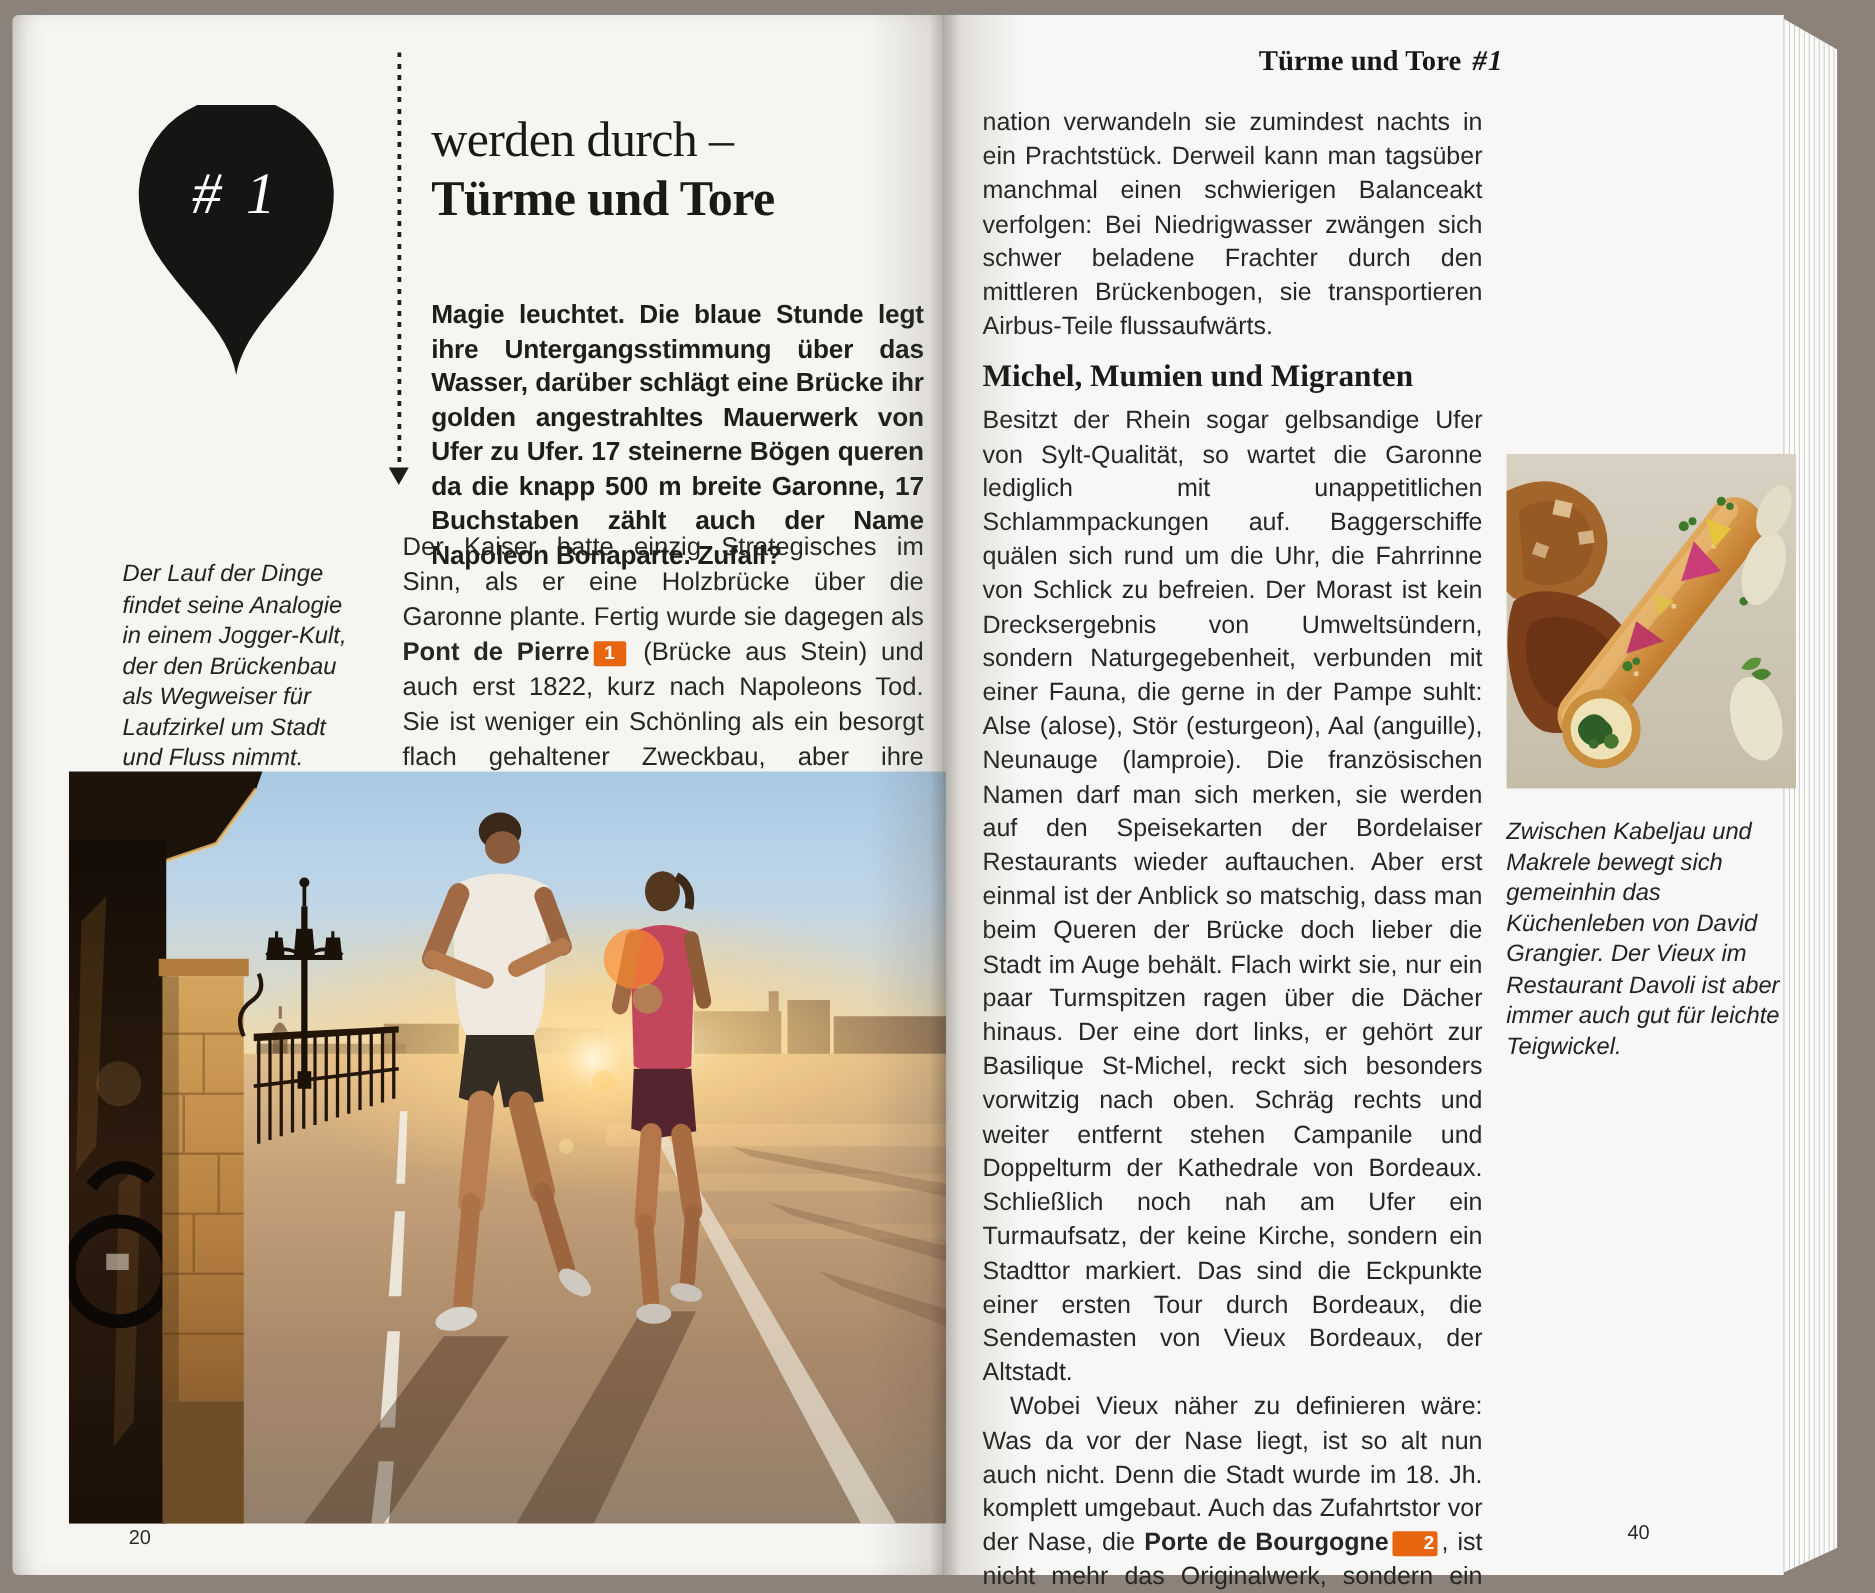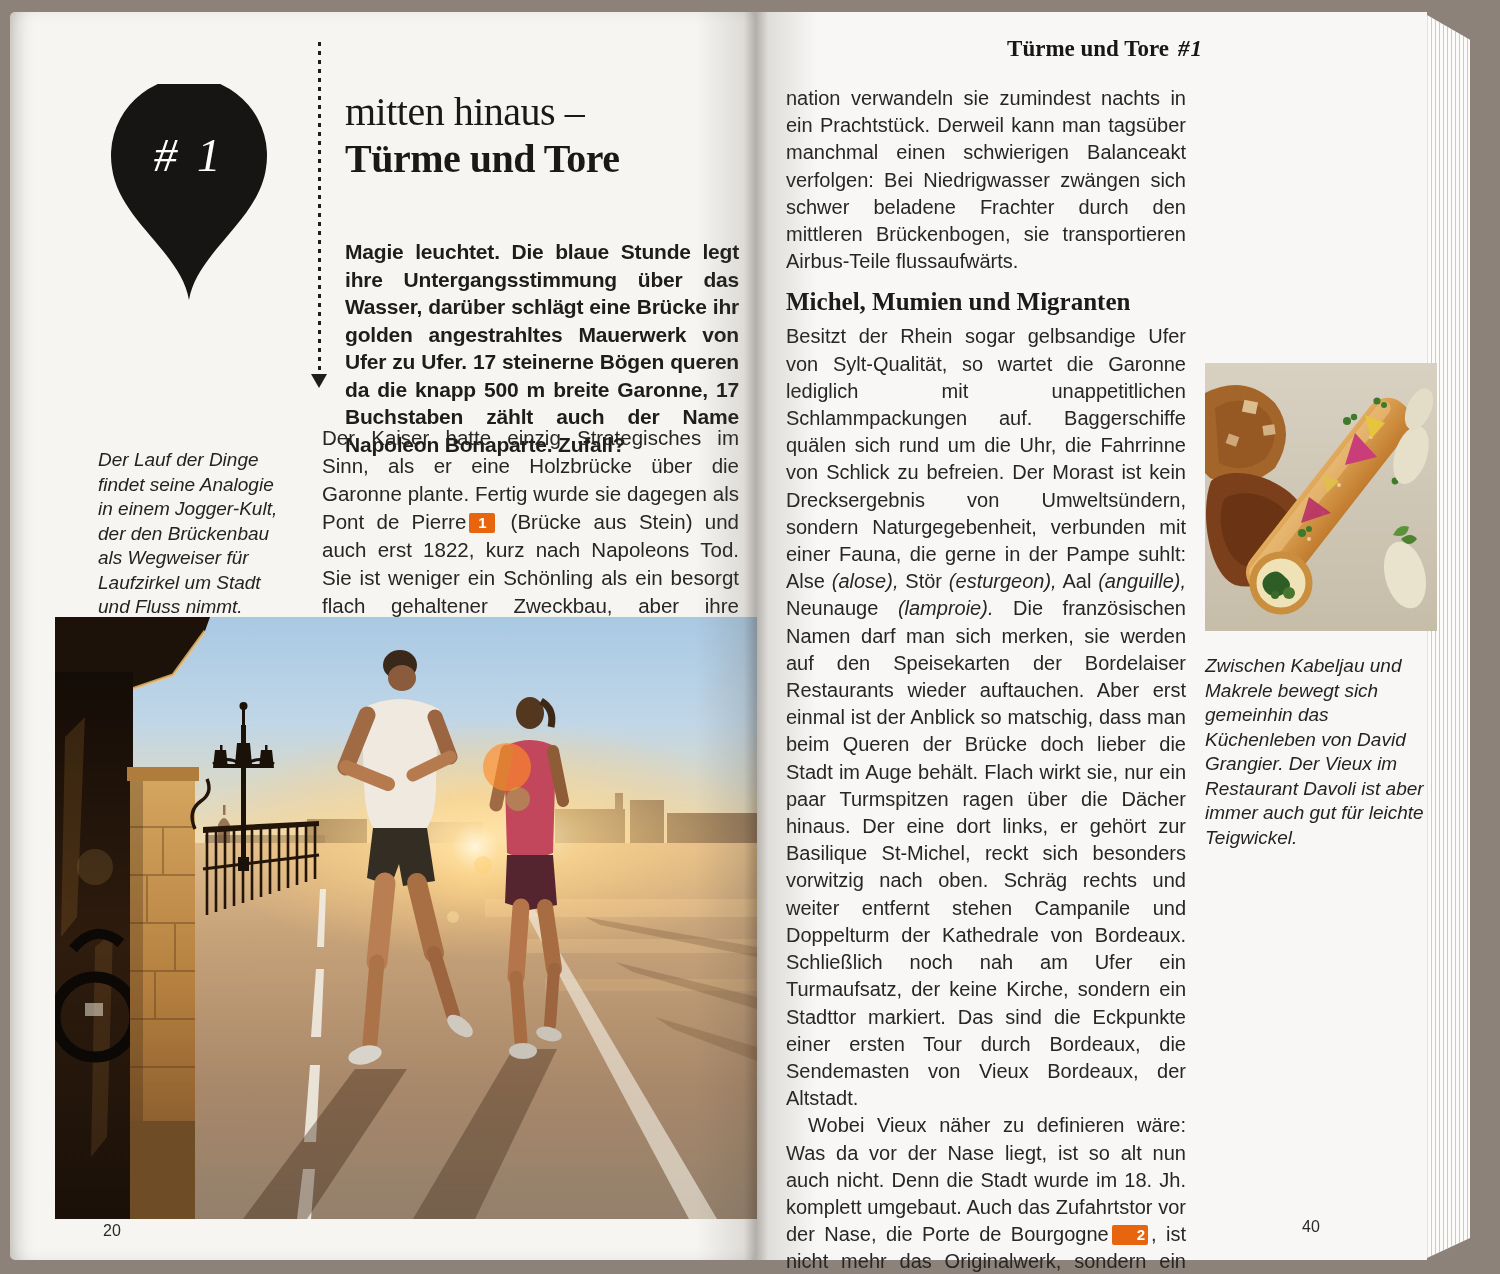--- a/index.html
+++ b/index.html
@@ -53,22 +53,22 @@
   .running-head{position:absolute;left:785px;top:36px;width:640px;text-align:center;
     font-family:"Liberation Serif", serif;font-size:23px;font-weight:700;color:#171715;}
   .running-head .rh-num{font-weight:700;font-style:italic;margin-left:9px;letter-spacing:1px;}
   .right-col{position:absolute;left:786px;top:85px;width:400px;
     font-size:20px;line-height:27.2px;text-align:justify;color:#262624;}
   .right-col p{margin:0;}
   .right-col .para-gap{margin-bottom:10px;}
   .subhead{font-family:"Liberation Serif", serif;font-size:25px;font-weight:700;
     color:#1a1a18;margin:12px 0 6px 0;line-height:30px;text-align:left;}
   .indent{text-indent:22px;}
-  .b{font-weight:400;}
-  .i{font-style:italic;}
+  .b{font-weight:700;}
+  .i{}
   .badge{display:inline-block;min-width:20px;height:20px;padding:0 3px;margin:0 3px;
     background:#e8650f;color:#fff;font-size:15px;font-weight:700;line-height:20px;
     text-align:center;border-radius:2px;vertical-align:1px;font-style:normal;}
 </style>
 </head>
 <body>
 
 <div class="page page-left"></div>
 <div class="page page-right"></div>
 <div class="page-stack"></div>
@@ -77,21 +77,21 @@
   <svg viewBox="0 0 162 218">
     <path d="M81 216 C 73 168, 11 136, 4 84 A 78 78 0 1 1 158 84 C 151 136, 89 168, 81 216 Z" fill="#171513"></path>
   </svg>
   <span class="pin-label"># 1</span>
 </div>
 
 <div class="dotted-line"></div>
 <div class="dotted-arrowhead"></div>
 
 <div class="headline">
-  <div>mitten hinaus –</div>
+  <div>werden durch –</div>
   <div class="h-bold">Türme und Tore</div>
 </div>
 
 <div class="lead">Magie leuchtet. Die blaue Stunde legt ihre Untergangsstimmung über das Wasser, darüber schlägt eine Brücke ihr golden angestrahltes Mauerwerk von Ufer zu Ufer. 17 steinerne Bögen queren da die knapp 500 m breite Garonne, 17 Buchstaben zählt auch der Name Napoleon Bonaparte. Zufall?</div>
 
 <div class="left-body"><span>Der Kaiser hatte einzig Strategisches im Sinn, als er eine Holzbrücke über die Garonne plante. Fertig wurde sie dagegen als </span><span class="b">Pont de Pierre</span><span class="badge">1</span><span> (Brücke aus Stein) und auch erst 1822, kurz nach Napoleons Tod. Sie ist weniger ein Schönling als ein besorgt flach gehaltener Zweckbau, aber ihre schnörkeligen Straßenlaternen und die Illumi-</span></div>
 
 <div class="caption caption-left">Der Lauf der Dinge findet seine Analogie in einem Jogger-Kult, der den Brückenbau als Wegweiser für Laufzirkel um Stadt und Fluss nimmt.</div>
 
 <div class="photo photo-bridge">

